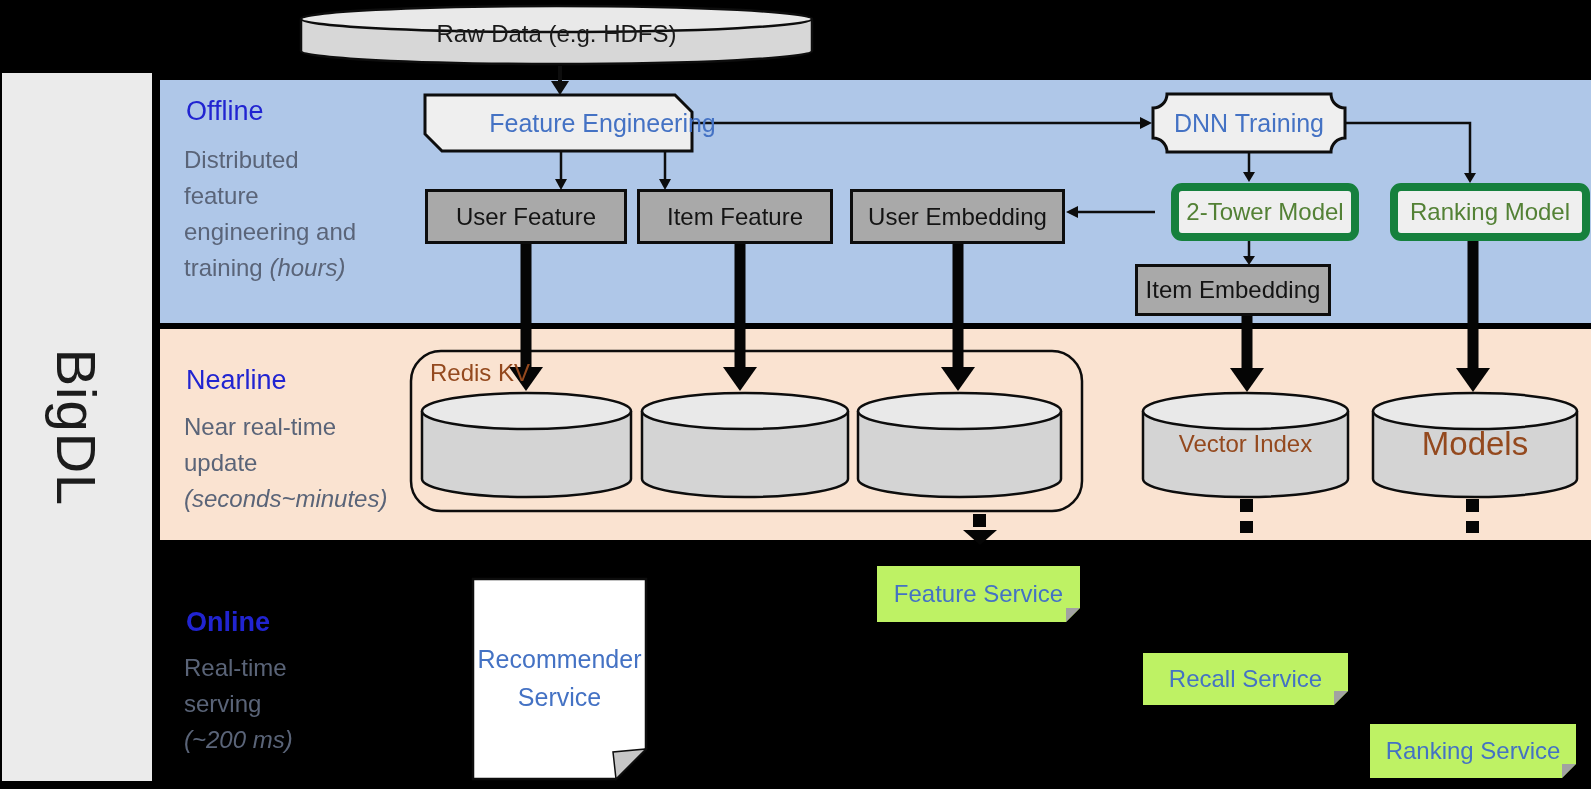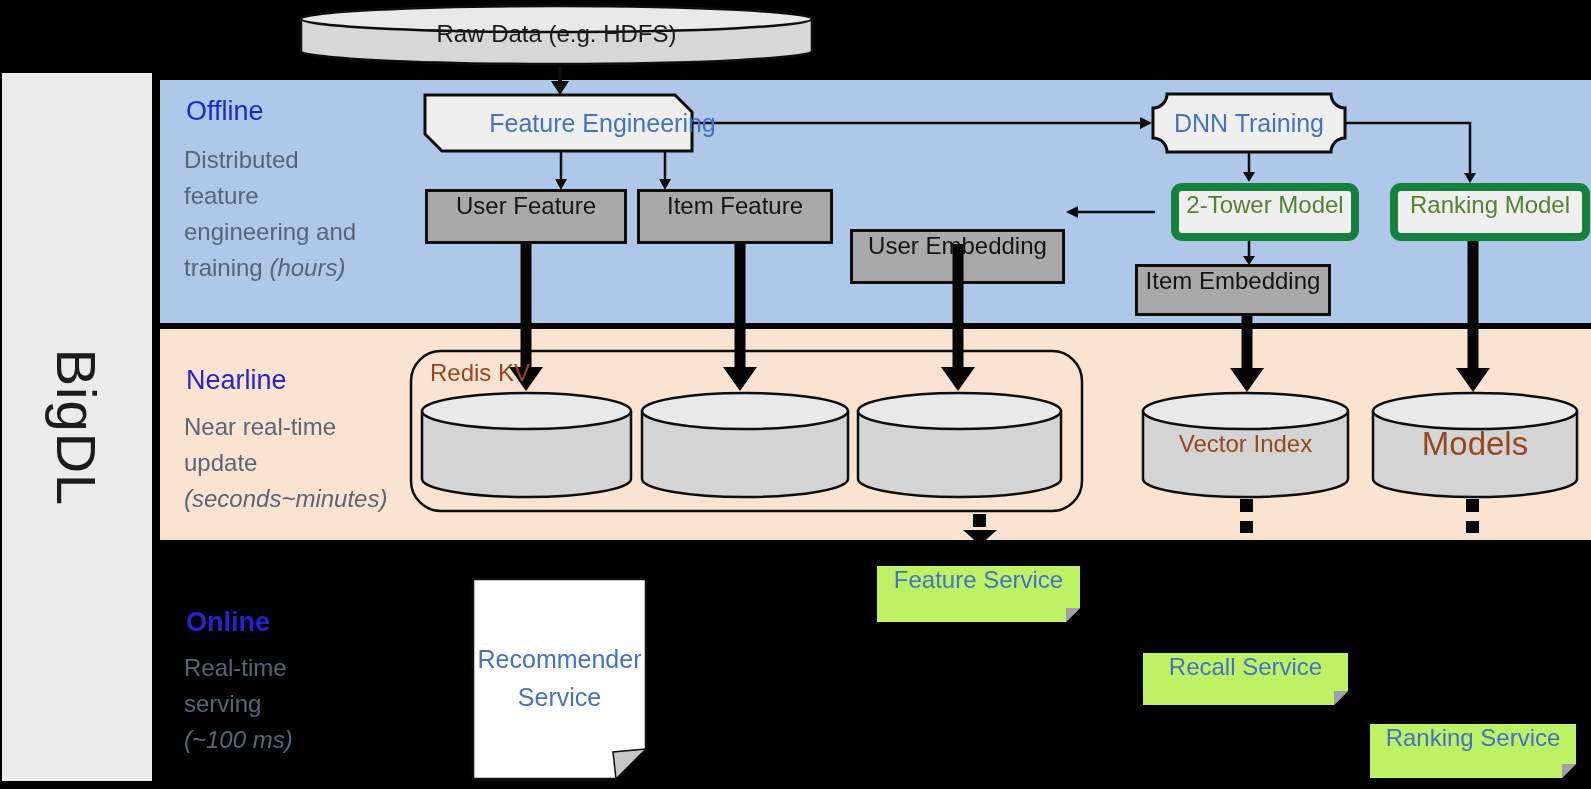--- a/index.html
+++ b/index.html
@@ -21,33 +21,33 @@
   .t-offline{left:186px;top:96px;}
   .t-nearline{left:186px;top:365px;}
   .t-online{left:186px;top:607px;font-weight:700;}
   .section-desc{position:absolute;z-index:4;font-size:24px;line-height:36px;color:var(--c-desc_gray,#5a6478);}
   .d-offline{left:184px;top:142px;width:180px;}
   .d-nearline{left:184px;top:409px;width:208px;}
   .d-online{left:184px;top:650px;width:135px;}
   .section-desc em{font-style:italic;}
 
   
-  .node{position:absolute;z-index:2;display:flex;align-items:flex-start;justify-content:center;
+  .node{position:absolute;z-index:2;display:flex;align-items:center;justify-content:center;
         box-sizing:border-box;font-size:24px;text-align:center;}
   .gray{background:var(--c-box_gray,#a9a9a9);border:3px solid #0d0d0d;color:#141414;}
   .rounded{background:var(--c-shape_light,#efefef);border:8px solid #15803d;border-radius:11px;
            color:var(--c-node_green,#538135);margin-left:16px;}
   .service{background:#bef264;color:var(--c-node_blue,#4472c4);
            clip-path:polygon(0 0,100% 0,100% calc(100% - 14px),calc(100% - 14px) 100%,0 100%);}
   .fold{position:absolute;right:0;bottom:0;width:14px;height:14px;background:#a2a2a2;
         clip-path:polygon(0 0,100% 0,0 100%);}
 
   .n-uf{left:425px;top:189px;width:202px;height:55px;}
   .n-if{left:637px;top:189px;width:196px;height:55px;}
-  .n-ue{left:850px;top:189px;width:215px;height:55px;margin-top:40px;}
+  .n-ue{left:850px;top:189px;width:215px;height:55px;}
   .n-ie{left:1135px;top:264px;width:196px;height:52px;}
   .n-tt{left:1155px;top:183px;width:188px;height:58px;}
   .n-rm{left:1374px;top:183px;width:200px;height:58px;}
   .n-fs{left:877px;top:566px;width:203px;height:56px;}
   .n-rs{left:1143px;top:653px;width:205px;height:52px;}
   .n-rks{left:1370px;top:724px;width:206px;height:54px;}
 
   
   .overlay{position:absolute;left:0;top:0;z-index:3;pointer-events:none;}
 
@@ -83,21 +83,21 @@
 
   <div class="section-title t-nearline">Nearline</div>
   <div class="section-desc d-nearline">
     <span>Near real-time update</span>
     <em>(seconds~minutes)</em>
   </div>
 
   <div class="section-title t-online">Online</div>
   <div class="section-desc d-online">
     <span>Real-time serving</span>
-    <em>(~100 ms)</em>
+    <em>(~200 ms)</em>
   </div>
 
   <div class="node gray n-uf">
     <span>User Feature</span>
   </div>
   <div class="node gray n-if">
     <span>Item Feature</span>
   </div>
   <div class="node gray n-ue">
     <span>User Embedding</span>

